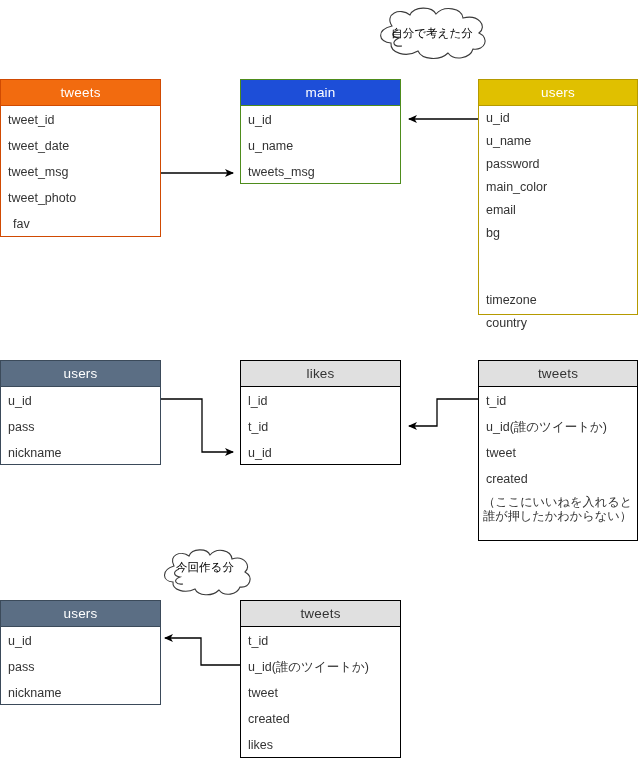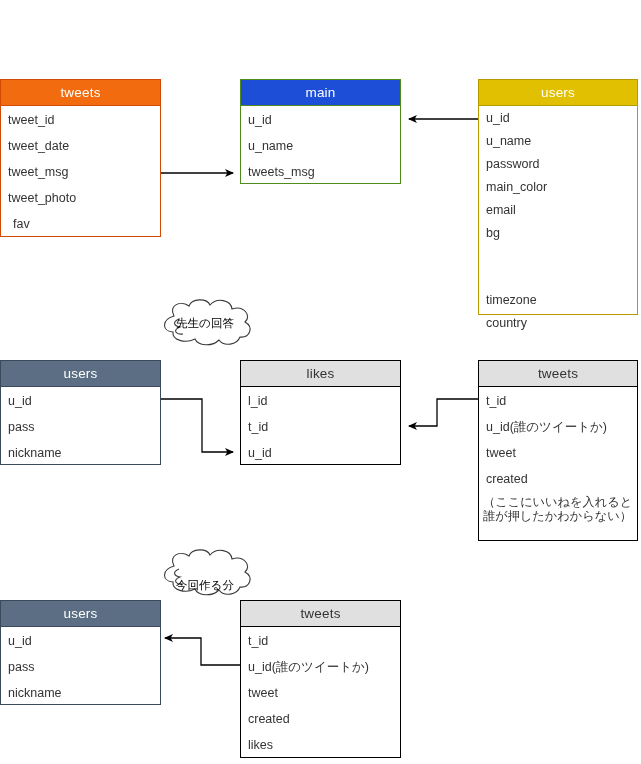--- a/index.html
+++ b/index.html
@@ -116,20 +116,36 @@
 
     <path d="M478,119 L409,119" fill="none" stroke="#000000" stroke-width="1.3" marker-end="url(#arrowLeftEnd)"></path>
 
     <path d="M161,399 L202,399 L202,452 L233,452" fill="none" stroke="#000000" stroke-width="1.3" marker-end="url(#arrowRight)"></path>
 
     <path d="M478,399 L437,399 L437,426 L409,426" fill="none" stroke="#000000" stroke-width="1.3" marker-end="url(#arrowLeftEnd)"></path>
 
     <path d="M240,665 L201,665 L201,638 L165,638" fill="none" stroke="#000000" stroke-width="1.3" marker-end="url(#arrowLeftEnd)"></path>
   </svg>
 
+  <div class="cloud" style="left:362px; top:6px; width:140px; height:56px;">
+    <svg width="140" height="56" viewBox="0 0 140 56" xmlns="http://www.w3.org/2000/svg">
+      <path fill="#ffffff" stroke="#3a3a3a" stroke-width="1.1" d="M30,20
+           C22,8 38,1 48,9
+           C52,0 70,0 74,8
+           C82,-1 100,2 101,12
+           C116,8 126,20 117,27
+           C128,32 123,45 111,43
+           C108,53 92,55 86,47
+           C78,55 60,54 56,45
+           C44,52 28,47 29,37
+           C16,36 14,24 30,20 Z"></path>
+      <path fill="none" stroke="#3a3a3a" stroke-width="1.1" d="M36,24 C28,27 30,31 37,32 C28,36 32,41 40,40"></path>
+    </svg>
+    <div class="cloud-label" style="left:0; top:20px; width:140px;">自分で考えた分</div>
+  </div>
 
   <div class="table-box theme-orange" style="left:0px; top:79px; width:161px; height:158px;">
     <div class="table-title">tweets</div>
     <ul class="table-fields">
       <li class="field" style="height:26px; line-height:28px;">tweet_id</li>
       <li class="field" style="height:26px; line-height:28px;">tweet_date</li>
       <li class="field" style="height:26px; line-height:28px;">tweet_msg</li>
       <li class="field" style="height:26px; line-height:28px;">tweet_photo</li>
       <li class="field" style="height:26px; line-height:28px;padding-left:12px;">fav</li>
     </ul>
@@ -151,36 +167,20 @@
       <li class="field" style="height:23px; line-height:25px;">u_name</li>
       <li class="field" style="height:23px; line-height:25px;">password</li>
       <li class="field" style="height:23px; line-height:25px;">main_color</li>
       <li class="field" style="height:23px; line-height:25px;">email</li>
       <li class="field" style="height:23px; line-height:25px;">bg</li>
       <li class="field" style="height:23px; line-height:25px;margin-top:44px;">timezone</li>
       <li class="field" style="height:23px; line-height:25px;">country</li>
     </ul>
   </div>
 
-  <div class="cloud" style="left:150px; top:298px; width:110px; height:52px;">
-    <svg width="110" height="52" viewBox="0 0 110 52" xmlns="http://www.w3.org/2000/svg">
-      <path fill="#ffffff" stroke="#3a3a3a" stroke-width="1.1" d="M24,18
-           C18,7 31,2 39,8
-           C42,0 57,0 60,7
-           C67,-1 81,2 82,11
-           C94,7 102,18 95,24
-           C104,29 100,40 90,39
-           C87,47 74,49 69,42
-           C62,49 48,48 45,41
-           C35,46 22,42 23,34
-           C12,33 11,22 24,18 Z"></path>
-      <path fill="none" stroke="#3a3a3a" stroke-width="1.1" d="M29,21 C22,24 24,28 30,29 C22,32 26,37 33,36"></path>
-    </svg>
-    <div class="cloud-label" style="left:0; top:18px; width:110px;">先生の回答</div>
-  </div>
 
   <div class="table-box theme-slate" style="left:0px; top:360px; width:161px; height:105px;">
     <div class="table-title">users</div>
     <ul class="table-fields">
       <li class="field" style="height:26px; line-height:28px;">u_id</li>
       <li class="field" style="height:26px; line-height:28px;">pass</li>
       <li class="field" style="height:26px; line-height:28px;">nickname</li>
     </ul>
   </div>
 
@@ -212,21 +212,21 @@
            C42,0 57,0 60,7
            C67,-1 81,2 82,11
            C94,7 102,18 95,24
            C104,29 100,40 90,39
            C87,47 74,49 69,42
            C62,49 48,48 45,41
            C35,46 22,42 23,34
            C12,33 11,22 24,18 Z"></path>
       <path fill="none" stroke="#3a3a3a" stroke-width="1.1" d="M29,21 C22,24 24,28 30,29 C22,32 26,37 33,36"></path>
     </svg>
-    <div class="cloud-label" style="left:0; top:30px; width:110px;">今回作る分</div>
+    <div class="cloud-label" style="left:0; top:12px; width:110px;">今回作る分</div>
   </div>
 
   <div class="table-box theme-slate" style="left:0px; top:600px; width:161px; height:105px;">
     <div class="table-title">users</div>
     <ul class="table-fields">
       <li class="field" style="height:26px; line-height:28px;">u_id</li>
       <li class="field" style="height:26px; line-height:28px;">pass</li>
       <li class="field" style="height:26px; line-height:28px;">nickname</li>
     </ul>
   </div>

